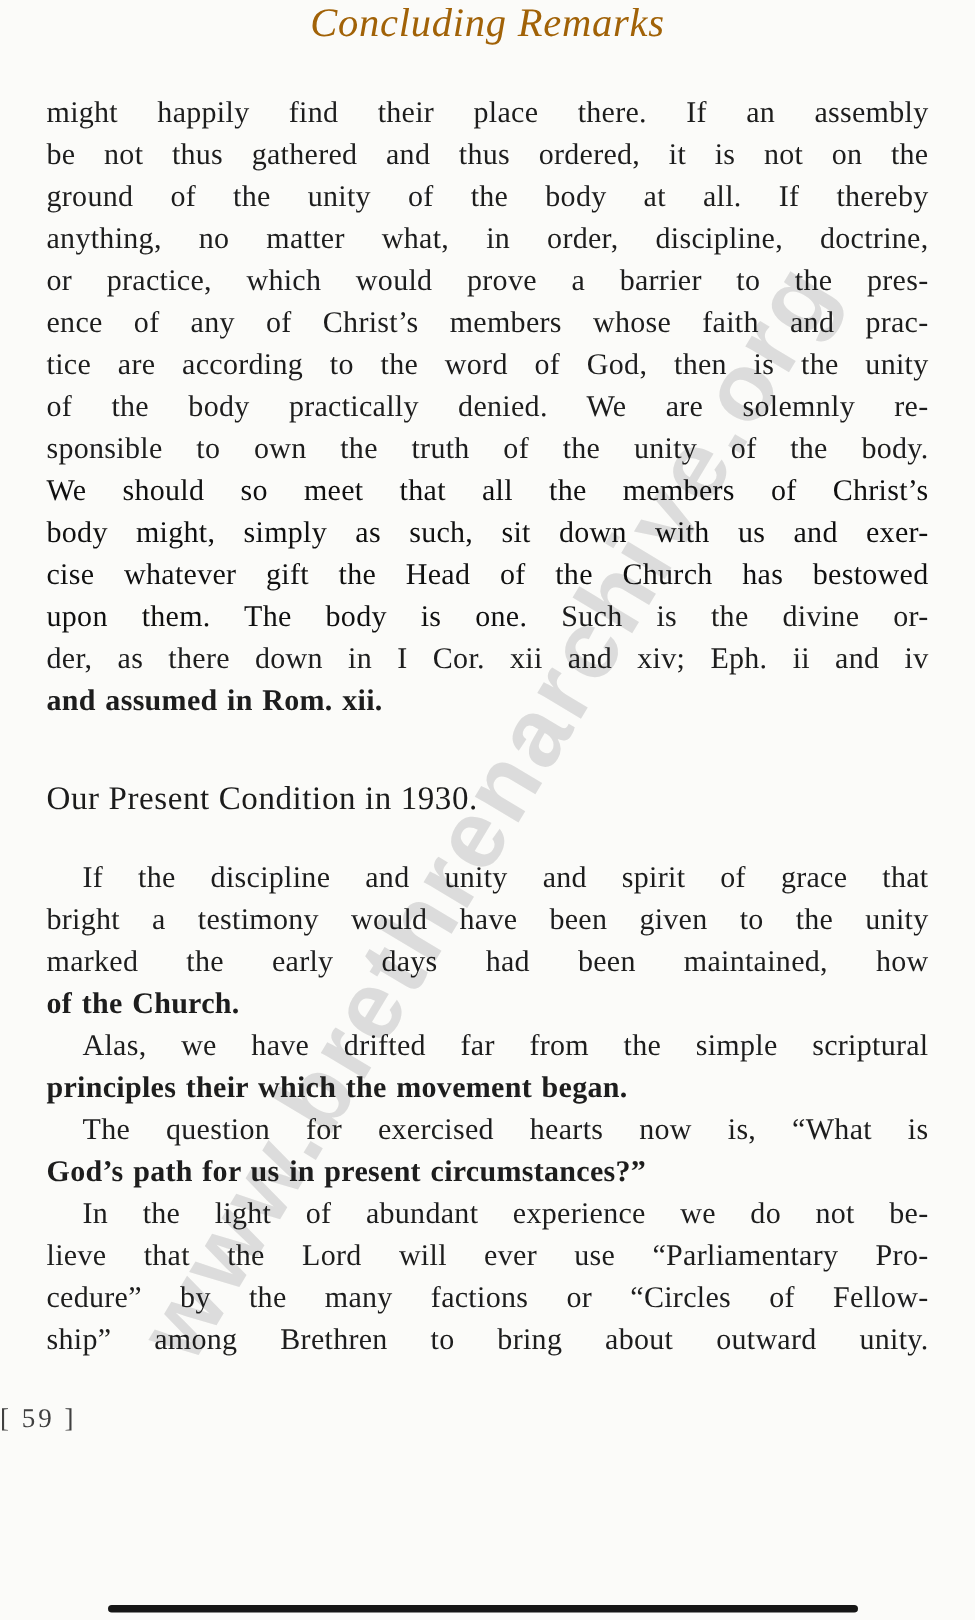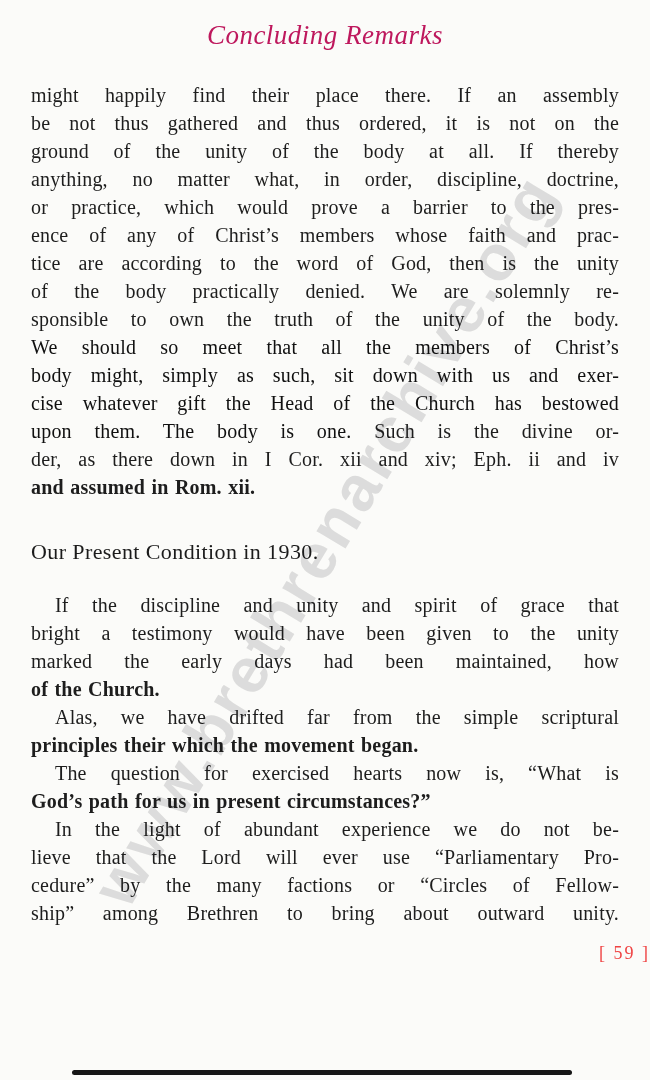--- a/index.html
+++ b/index.html
@@ -27,26 +27,25 @@
     color: #c9c9c9;
     opacity: 0.6;
     white-space: nowrap;
     z-index: 0;
     pointer-events: none;
   }
 
   .content { position: relative; z-index: 1; }
 
   .running-head {
-    padding-top: 20px;
     text-align: center;
     font-style: italic;
     font-size: 27px;
     letter-spacing: 0.5px;
-    color: #be185d;
+    color: #a16207;
   }
 
   .body-text { margin: 30px 31px 0; }
 
   .line {
     font-size: 20px;
     line-height: 28px;
     text-align: justify;
     text-align-last: justify;
     letter-spacing: 0.2px;
@@ -58,25 +57,25 @@
   .bold { font-weight: normal; color: #101010; }
 
   .section-heading {
     font-size: 22px;
     margin: 38px 0 26px;
     letter-spacing: 0.4px;
     color: #1b1b1b;
   }
 
   .page-number {
-    text-align: right;
+    text-align: left;
     font-size: 18px;
-    margin-top: 16px;
+    margin-top: 28px;
     letter-spacing: 2px;
-    color: #ef4444;
+    color: #404040;
   }
 
   .scan-edge {
     position: absolute;
     bottom: 5px;
     left: 72px;
     width: 500px;
     height: 5px;
     background: #161616;
     border-radius: 3px;

